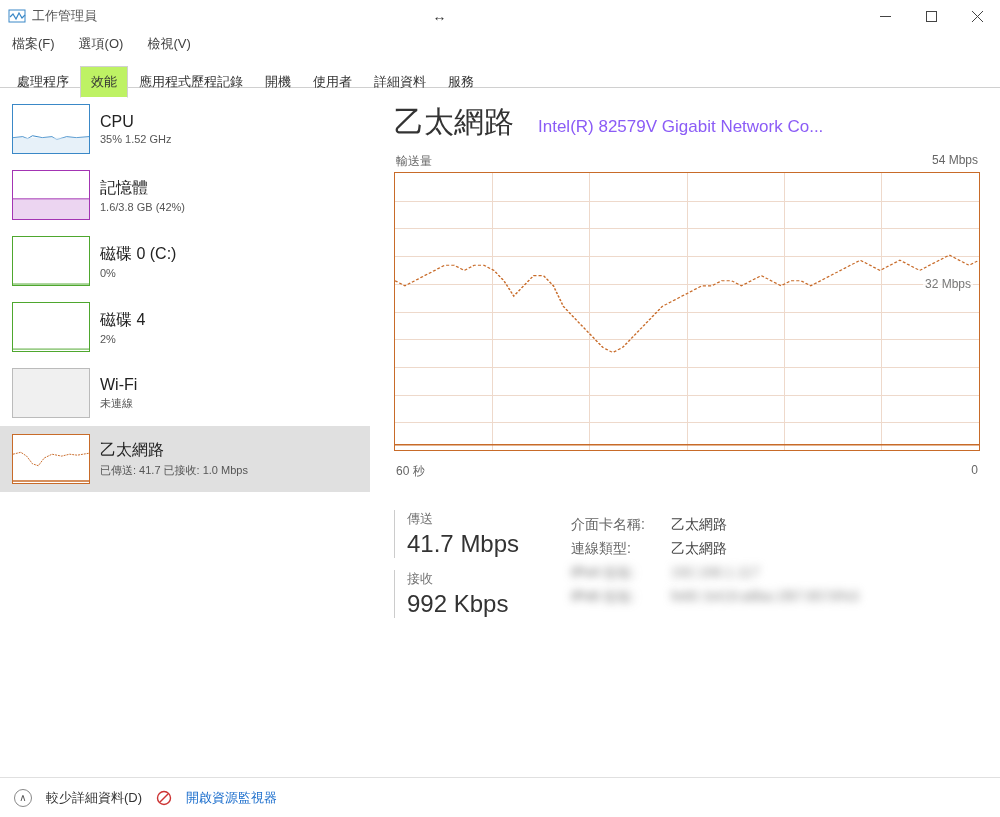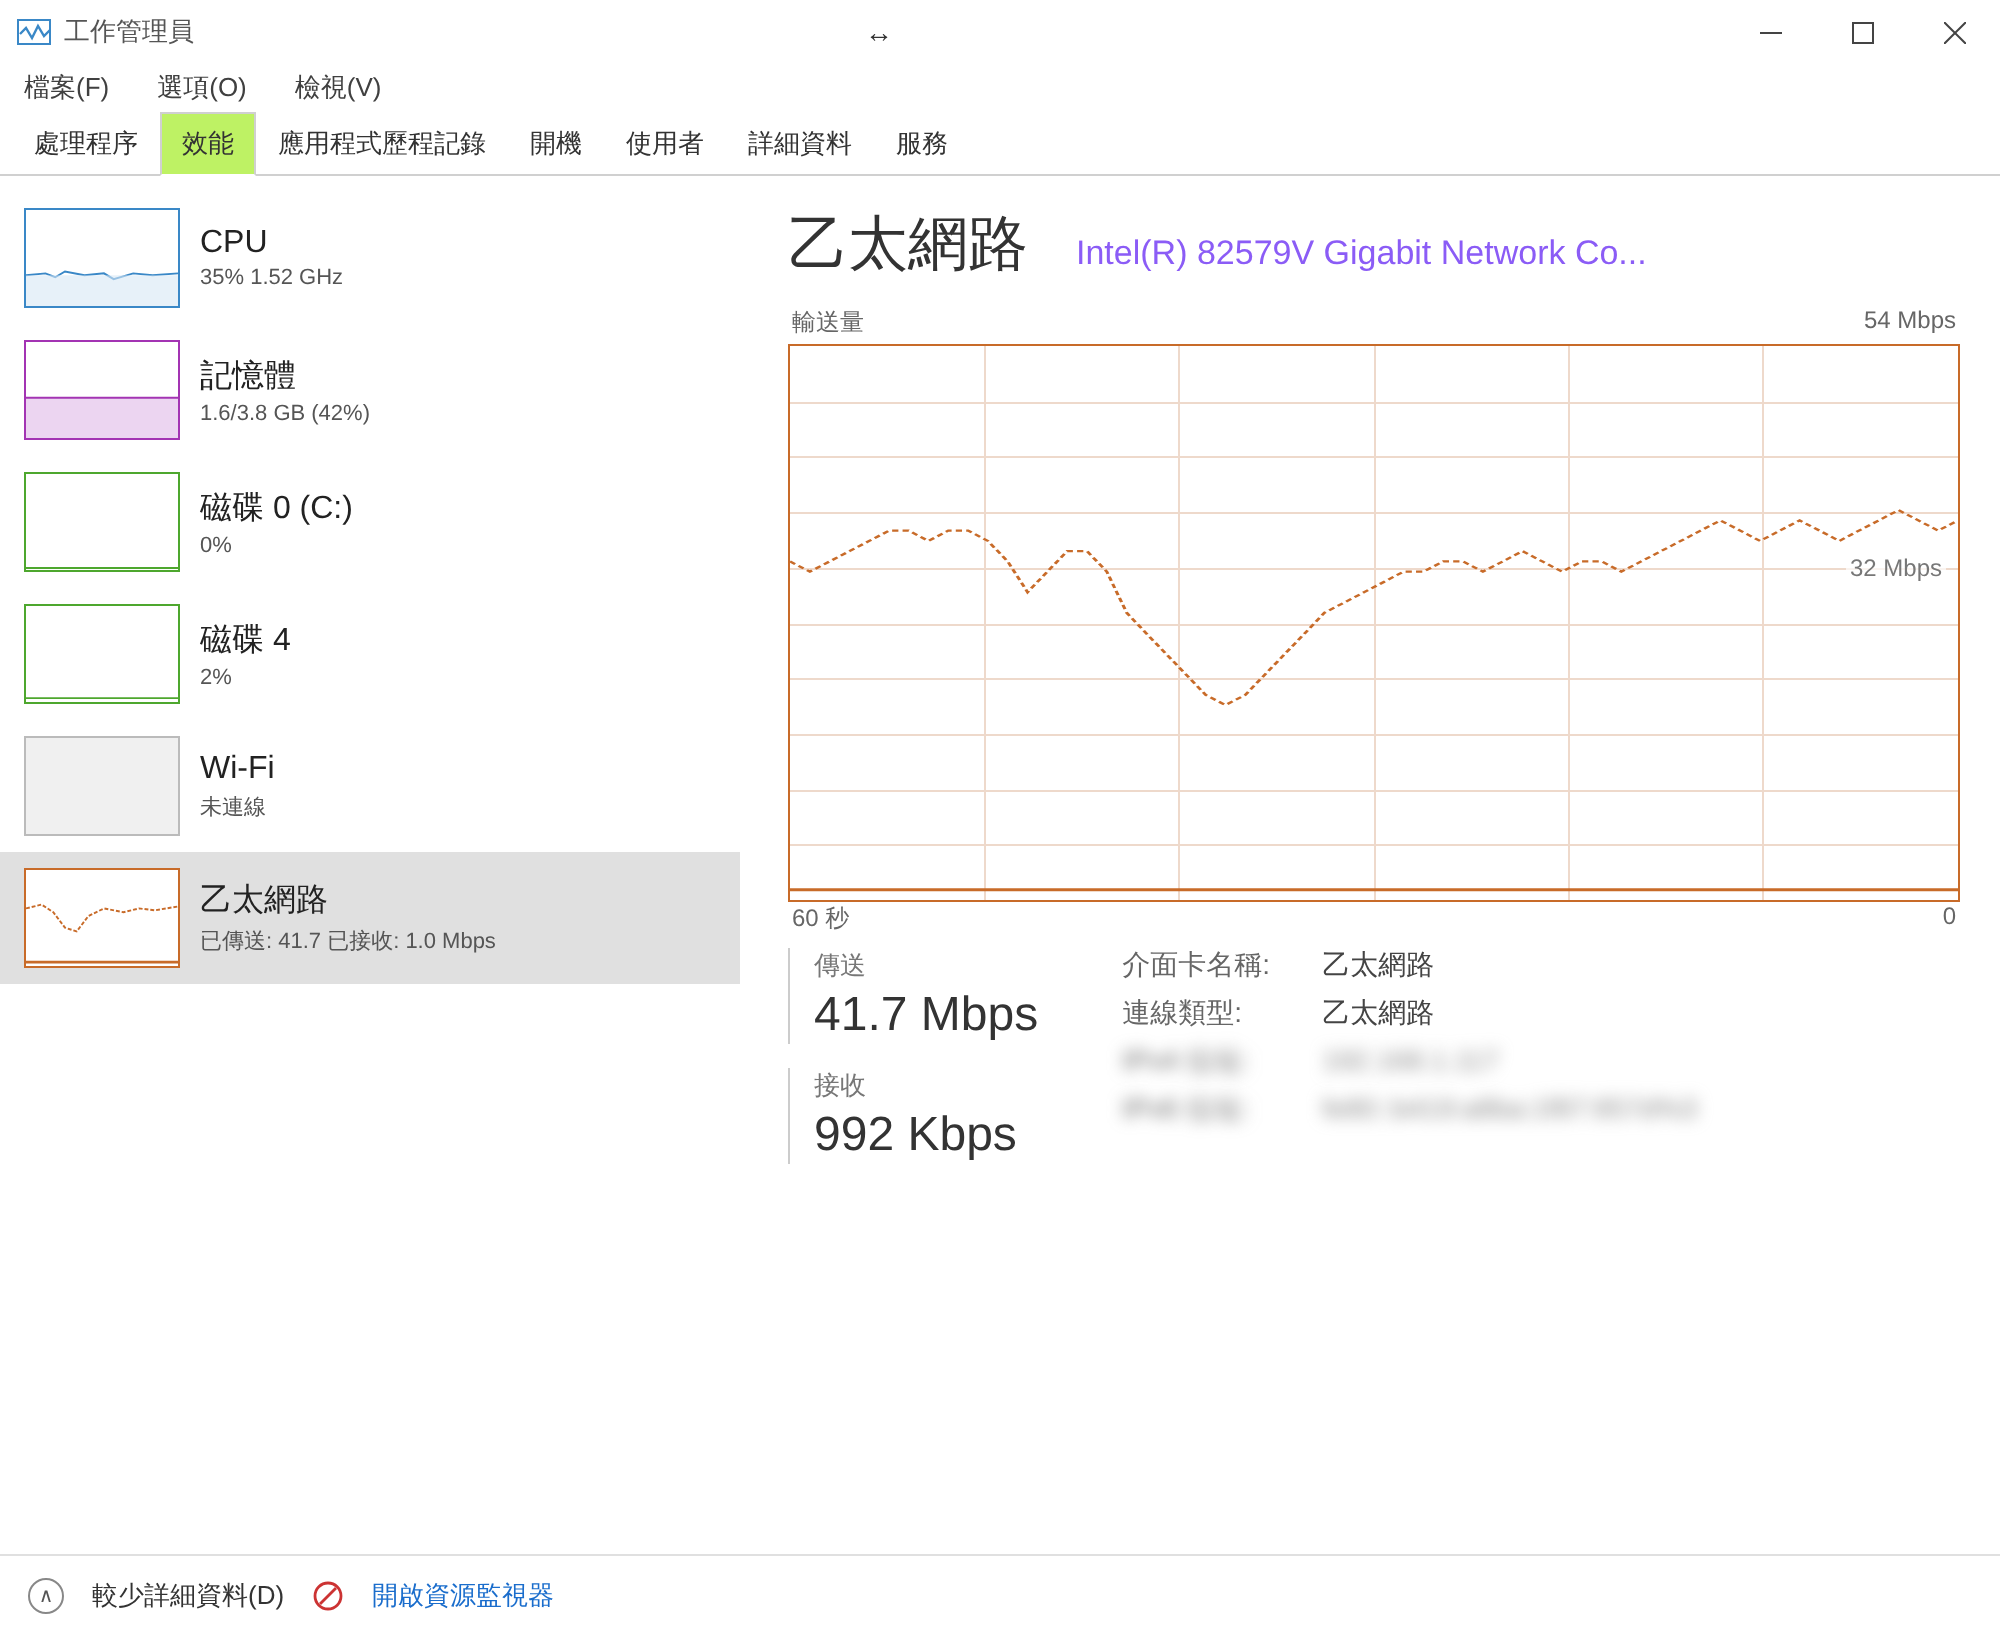--- a/index.html
+++ b/index.html
@@ -7,21 +7,21 @@
   .titlebar { height: 32px; display: flex; align-items: center; padding: 0 0 0 8px; }
   .titlebar .icon { width: 18px; height: 18px; margin-right: 6px; }
   .titlebar .title { font-size: 13px; color: #555; }
   .win-controls { margin-left: auto; display: flex; }
   .win-btn { width: 46px; height: 32px; display: flex; align-items: center; justify-content: center; color: #444; font-size: 14px; }
   .win-btn svg { width: 11px; height: 11px; }
   .drag-icon { margin-left: auto; margin-right: 80px; font-size: 14px; }
   .menubar { height: 24px; display: flex; align-items: center; padding: 0 8px; gap: 16px; font-size: 13px; color: #404040; }
   .menubar span { padding: 2px 4px; }
   .tabbar { height: 32px; display: flex; align-items: flex-end; padding: 0 6px; border-bottom: 1px solid #d0d0d0; gap: 0; font-size: 13px; }
-  .tab { padding: 6px 10px; border: 1px solid transparent; position: relative; top: 1px; color: #333; }
+  .tab { padding: 6px 10px; border: 1px solid transparent; position: relative; top: 11px; color: #333; }
   .tab.active { border: 1px solid #d0d0d0; border-bottom: 1px solid #fff; background: #bef264; }
   .content { display: flex; height: calc(817px - 32px - 24px - 32px - 40px); }
   .sidebar { width: 370px; padding: 8px 0 0 0; overflow-y: auto; }
   .side-item { display: flex; align-items: center; padding: 8px 12px; gap: 10px; cursor: default; }
   .side-item.selected { background: #e0e0e0; }
   .thumb { width: 78px; height: 50px; border: 1px solid; background: #fff; position: relative; }
   .thumb-cpu { border-color: #3a88c7; }
   .thumb-mem { border-color: #a334b3; }
   .thumb-disk { border-color: #4ea72e; }
   .thumb-wifi { border-color: #bbb; background: #f0f0f0; }
@@ -31,22 +31,22 @@
   .side-sub { font-size: 11px; color: #555; margin-top: 2px; }
   .main { flex: 1; padding: 14px 20px 10px 24px; position: relative; }
   .main-header { display: flex; align-items: baseline; gap: 24px; }
   .main-title { font-size: 30px; font-weight: 400; color: #333; }
   .adapter { font-size: 17px; color: #8b5cf6; white-space: nowrap; overflow: hidden; text-overflow: ellipsis; flex:1; }
   .chart-labels-top { display: flex; justify-content: space-between; font-size: 12px; color: #666; margin-top: 10px; padding: 0 2px; }
   .chart-area { border: 1px solid #c86b29; height: 279px; margin-top: 2px; position: relative; background: #fff; }
   .chart-grid-h { position: absolute; left: 0; right: 0; border-top: 1px solid #eed9cb; }
   .chart-grid-v { position: absolute; top: 0; bottom: 0; border-left: 1px solid #eed9cb; }
   .y-mid-label { position: absolute; right: 6px; font-size: 12px; color: #777; transform: translateY(-50%); background: rgba(255,255,255,0.7); padding: 0 2px; }
-  .chart-labels-bottom { display: flex; justify-content: space-between; font-size: 12px; color: #666; margin-top: 0; padding: 0 2px; }
-  .stats-row { display: flex; margin-top: 6px; gap: 30px; }
+  .chart-labels-bottom { display: flex; justify-content: space-between; font-size: 12px; color: #666; margin-top: 12px; padding: 0 2px; }
+  .stats-row { display: flex; margin-top: 30px; gap: 40px; align-items: center; }
   .stat-block { border-left: 1px solid #ccc; padding: 0 12px; }
   .stat-label { font-size: 13px; color: #777; }
   .stat-value { font-size: 24px; color: #333; margin-top: 2px; }
   .info-grid { font-size: 14px; color: #444; }
   .info-grid .row { display: flex; gap: 12px; margin-bottom: 6px; }
   .info-grid .k { width: 88px; color: #666; }
   .info-grid .v {}
   .blurred { filter: blur(4px); color: #888; }
   .footer { height: 40px; border-top: 1px solid #e0e0e0; display: flex; align-items: center; padding: 0 14px; gap: 14px; font-size: 13px; }
   .footer .chev { width: 18px; height: 18px; border: 1px solid #888; border-radius: 50%; display: inline-flex; align-items: center; justify-content: center; font-size: 10px; color: #555; }

